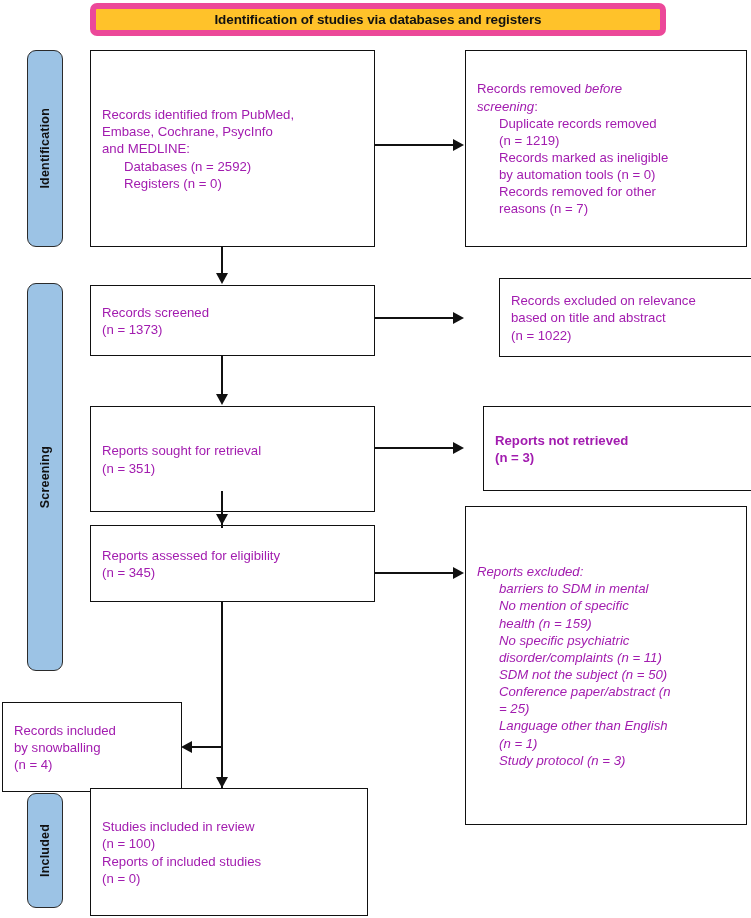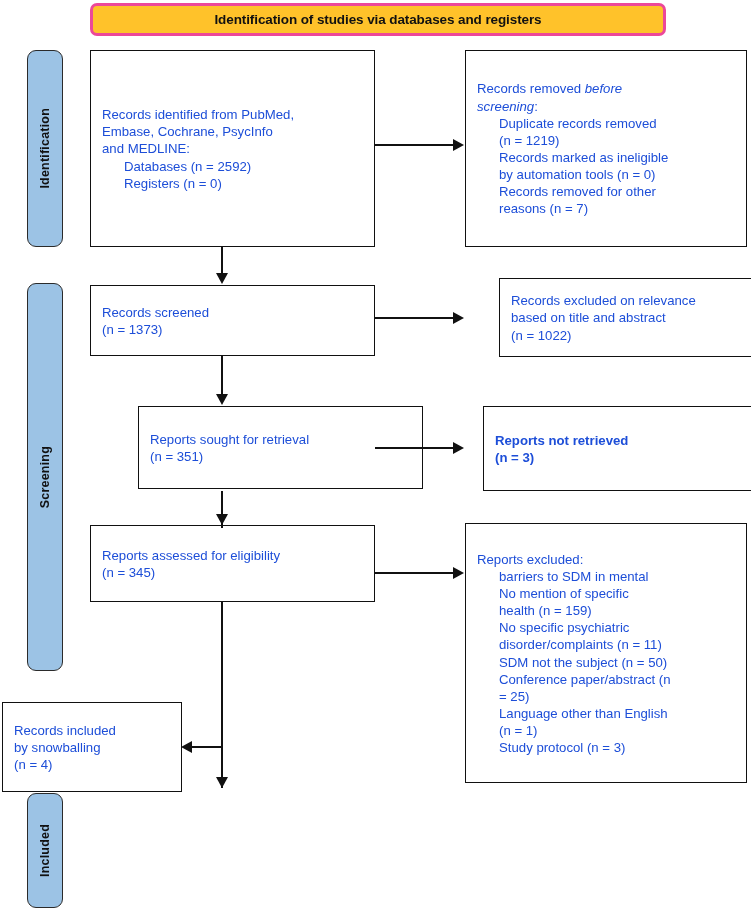--- a/index.html
+++ b/index.html
@@ -21,21 +21,21 @@
   }
 
   
   .banner {
     position: absolute;
     left: 90px;
     top: 3px;
     width: 576px;
     height: 33px;
     background: #FFC22A;
-    border: 3px solid #ec4899;
+    border: 6px solid #ec4899;
     border-radius: 7px;
     display: flex;
     align-items: center;
     justify-content: center;
     box-sizing: border-box;
   }
   .banner-text {
     font-size: 13.5px;
     font-weight: bold;
     color: #111111;
@@ -75,39 +75,39 @@
     box-sizing: border-box;
     padding: 7px 9px 6px 11px;
     display: flex;
     flex-direction: column;
     justify-content: center;
   }
   .box p {
     margin: 0;
     font-size: 13.2px;
     line-height: 1.30;
-    color: #1d4ed8;
+    color: #a21caf;
     white-space: pre-wrap;
   }
   .box p.indent { padding-left: 22px; }
   .box p .ital { font-style: italic; }
 
   
   #box-identified      { left: 90px;  top: 50px;  width: 285px; height: 197px; }
   #box-screened        { left: 90px;  top: 285px; width: 285px; height: 71px;  }
-  #box-sought          { left: 90px;  top: 406px; width: 285px; height: 83px; margin-left: 48px;  }
+  #box-sought          { left: 90px;  top: 406px; width: 285px; height: 106px;  }
   #box-assessed        { left: 90px;  top: 525px; width: 285px; height: 77px;  }
   #box-snowball        { left: 2px;   top: 702px; width: 180px; height: 90px;  }
   #box-included-review { left: 90px;  top: 788px; width: 278px; height: 128px; }
 
   
   #box-removed-before  { left: 465px; top: 50px;  width: 282px; height: 197px; }
   #box-excluded-rel    { left: 479px; top: 278px; width: 282px; height: 79px; margin-left: 20px;  }
   #box-not-retrieved   { left: 483px; top: 406px; width: 328px; height: 85px; font-weight: bold;  }
-  #box-excluded-full   { left: 465px; top: 523px; width: 282px; height: 260px; }
+  #box-excluded-full   { left: 465px; top: 506px; width: 282px; height: 319px; font-style: italic; }
 
   
   .conn {
     position: absolute;
     background: #111111;
   }
   .h-line { height: 2px; }
   .v-line { width: 2px; }
 
   .arrow-right, .arrow-down, .arrow-left {
@@ -209,20 +209,26 @@
     <p class="indent">(n = 1)</p>
     <p class="indent">Study protocol (n = 3)</p>
   </div>
 
   <div class="box" id="box-snowball">
     <p>Records included</p>
     <p>by snowballing</p>
     <p>(n = 4)</p>
   </div>
 
+  <div class="box" id="box-included-review">
+    <p>Studies included in review</p>
+    <p>(n = 100)</p>
+    <p>Reports of included studies</p>
+    <p>(n = 0)</p>
+  </div>
 
   <div class="conn h-line" style="left:375px; top:144px; width:80px;"></div>
   <div class="arrow-right" style="left:453px; top:139px;"></div>
 
   <div class="conn v-line" style="left:221px; top:247px; height:28px;"></div>
   <div class="arrow-down" style="left:216px; top:273px;"></div>
 
   <div class="conn h-line" style="left:375px; top:317px; width:80px;"></div>
   <div class="arrow-right" style="left:453px; top:312px;"></div>
 

